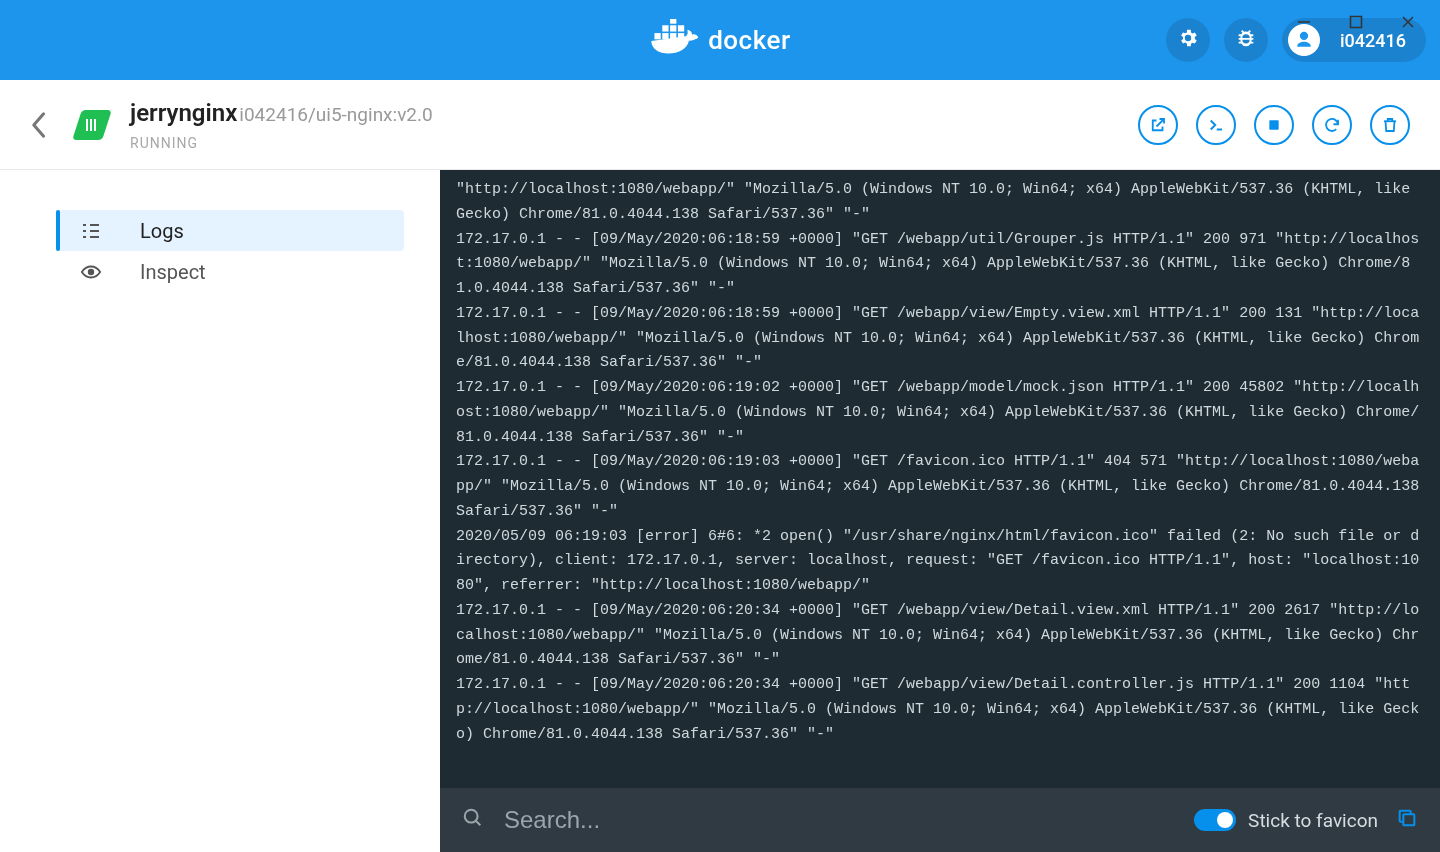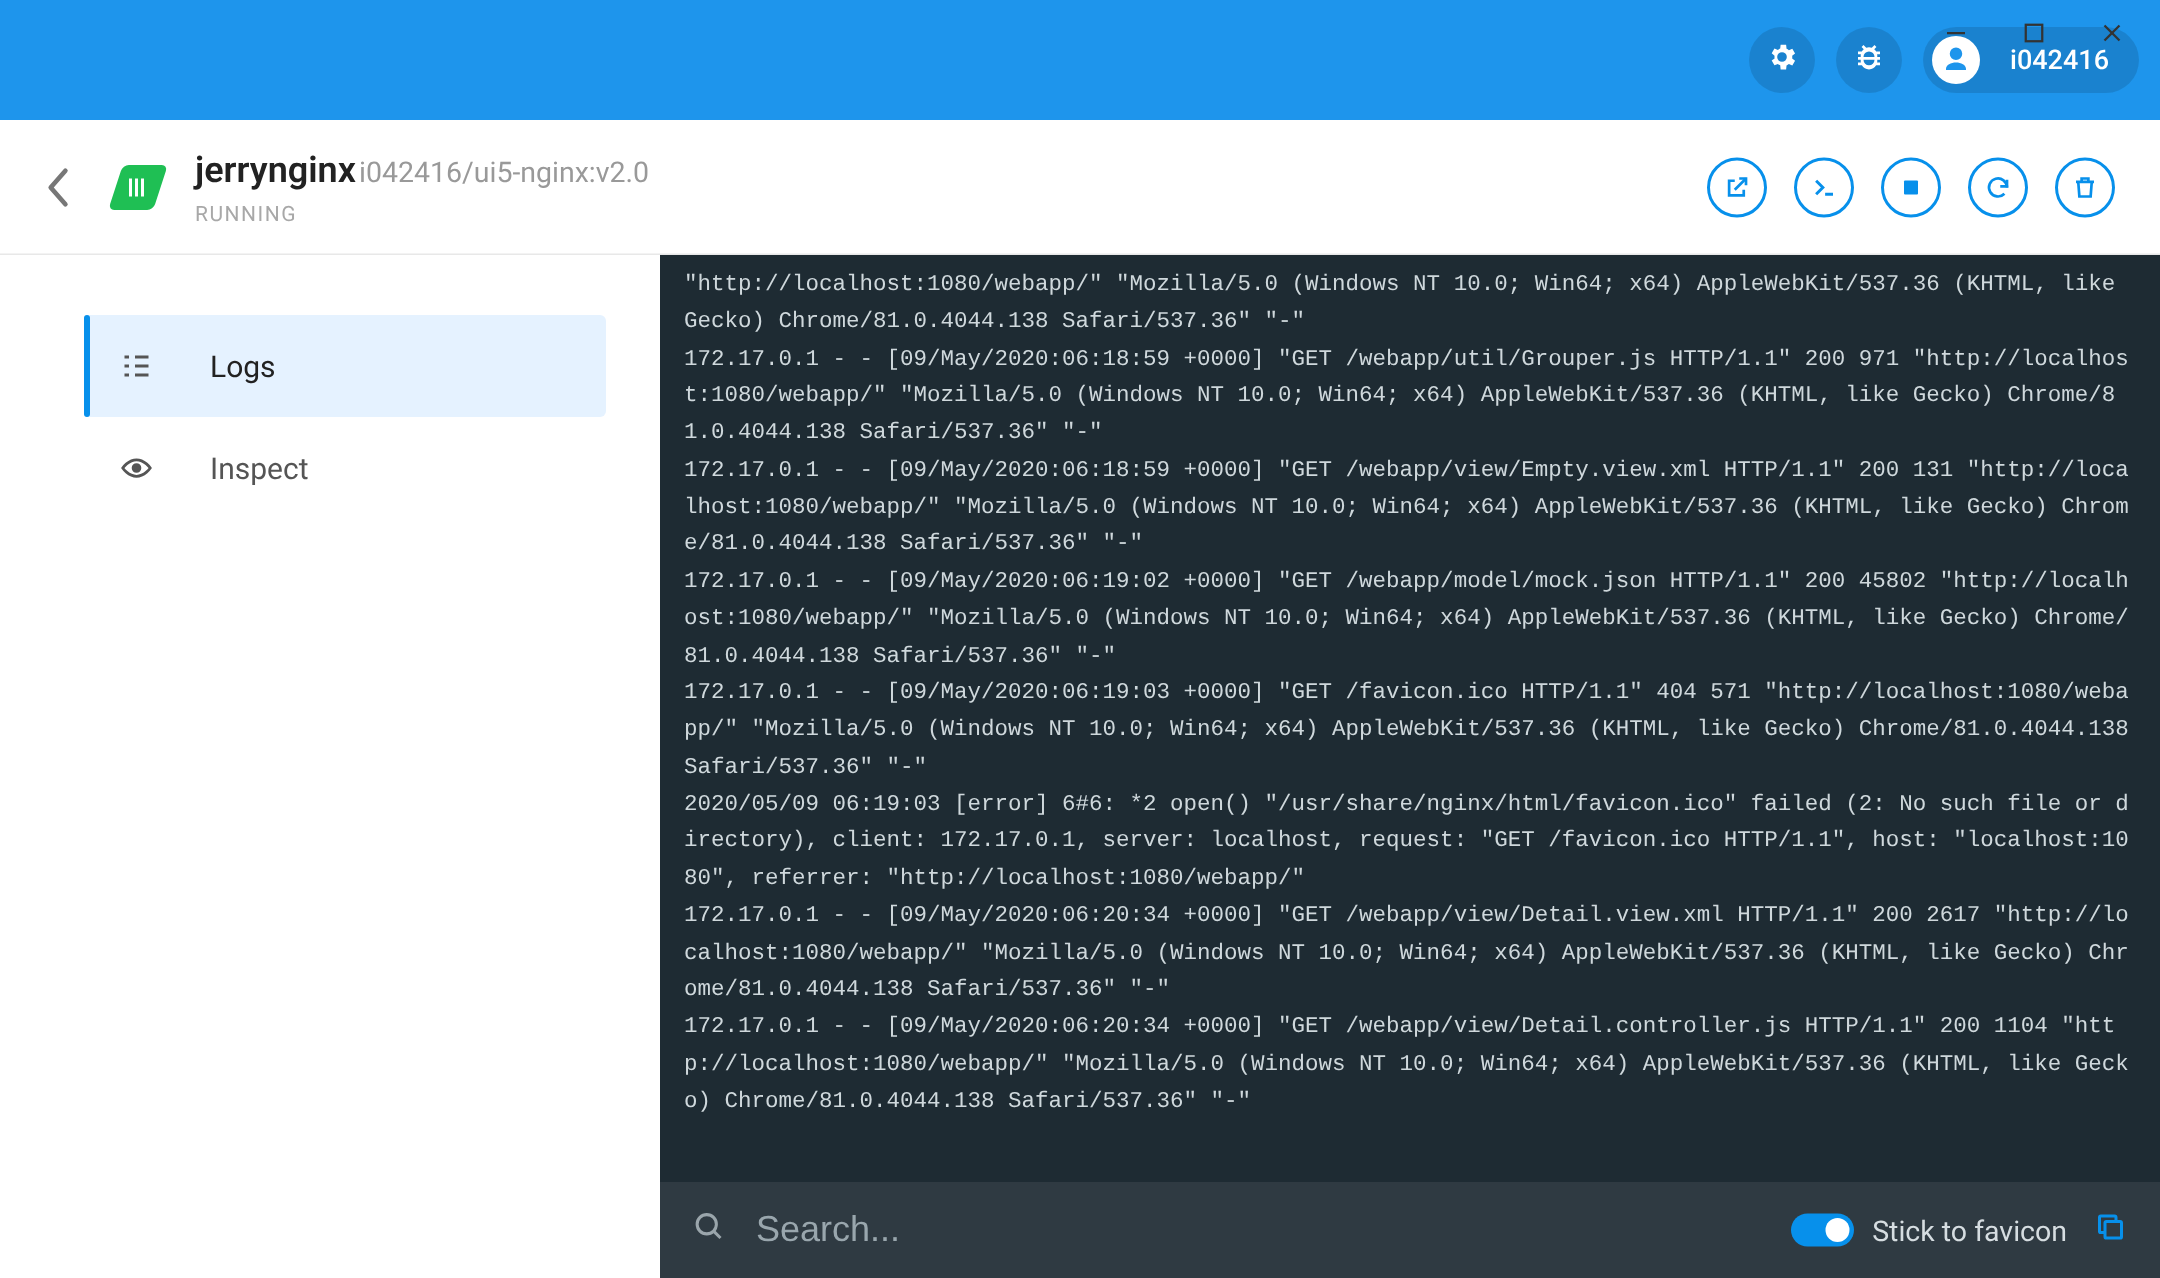--- a/index.html
+++ b/index.html
@@ -122,21 +122,21 @@
       display: flex;
       height: calc(852px - 80px - 90px);
     }
     .sidebar {
       width: 440px;
       padding: 40px 36px 0 56px;
     }
     .side-item {
       display: flex; align-items: center;
       gap: 38px;
-      height: 68px;
+      height: 41px;
       border-radius: 4px;
       padding: 0 24px;
       font-size: 20px;
       color: #555;
       cursor: pointer;
       position: relative;
     }
     .side-item.active {
       background: #e5f2ff;
       color: #222;
@@ -210,20 +210,36 @@
       background: #fff;
       border-radius: 50%;
       top: 3px; right: 3px;
     }
     .copy-ico { color:#0790eb; cursor:pointer;}
   </style>
 </head>
 <body>
 
 <div class="titlebar">
+  <div class="brand">
+    <span>
+      <svg viewBox="0 0 64 46" width="48" height="34" fill="#fff">
+        <rect x="6" y="18" width="8" height="8"></rect>
+          <rect x="16" y="18" width="8" height="8"></rect>
+          <rect x="26" y="18" width="8" height="8"></rect>
+          <rect x="36" y="18" width="8" height="8"></rect>
+        <rect x="16" y="8" width="8" height="8"></rect>
+          <rect x="26" y="8" width="8" height="8"></rect>
+          <rect x="36" y="8" width="8" height="8"></rect>
+        <rect x="26" y="-2" width="8" height="8"></rect>
+        <path d="M2 28 h46 c8 0 14-4 14-4 s-2-6-8-4 c0-6-6-6-6-6 s2 6-2 8 c0 0 0 0 0 0 M2 28 c0 10 10 16 22 16 s24-6 26-16 z"></path>
+      </svg>
+    </span>
+    <span>docker</span>
+  </div>
   <div class="right">
     <div class="rnd-btn">
       <span>
         <svg width="22" height="22" viewBox="0 0 24 24" fill="#fff">
             <path d="M19.4 13a7.6 7.6 0 000-2l2.1-1.6-2-3.4-2.5 1a7.5 7.5 0 00-1.7-1L15 3h-4l-.3 2.9a7.5 7.5 0 00-1.7 1l-2.5-1-2 3.4L6.6 11a7.6 7.6 0 000 2l-2.1 1.6 2 3.4 2.5-1a7.5 7.5 0 001.7 1L11 21h4l.3-2.9a7.5 7.5 0 001.7-1l2.5 1 2-3.4zM12 15.5A3.5 3.5 0 1115.5 12 3.5 3.5 0 0112 15.5z"></path>
           </svg>
       </span>
     </div>
     <div class="rnd-btn">
       <span>

